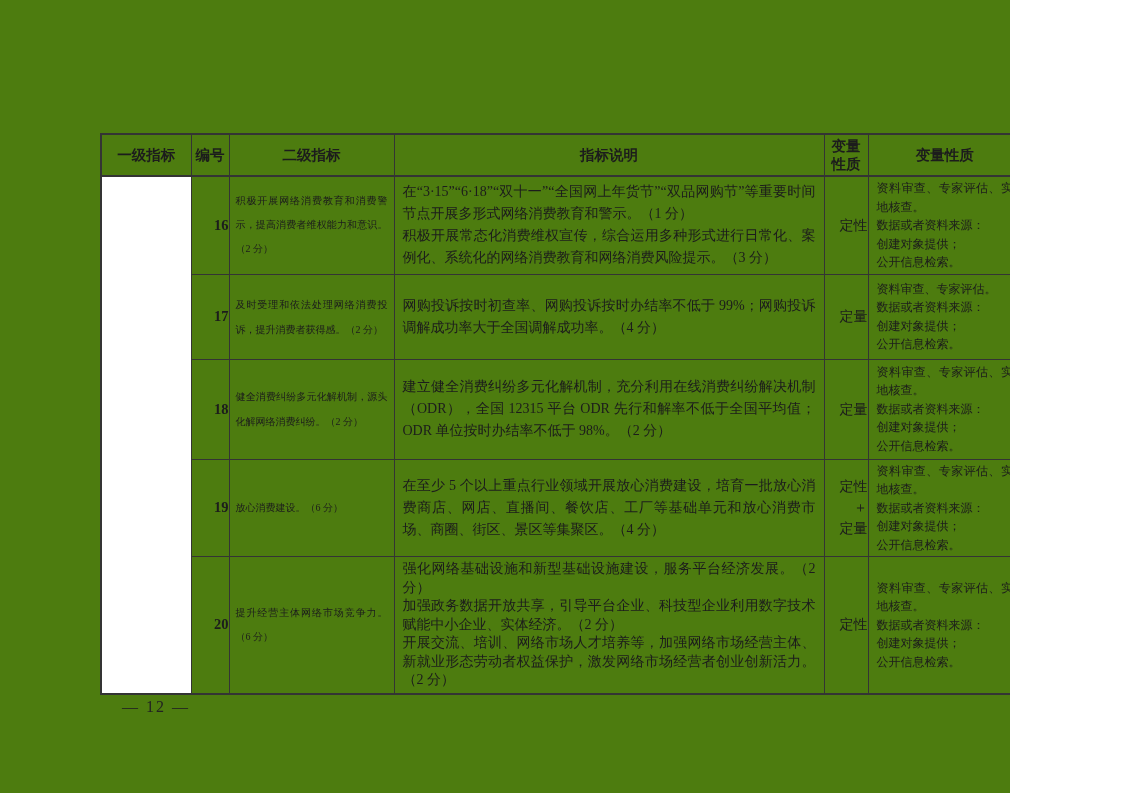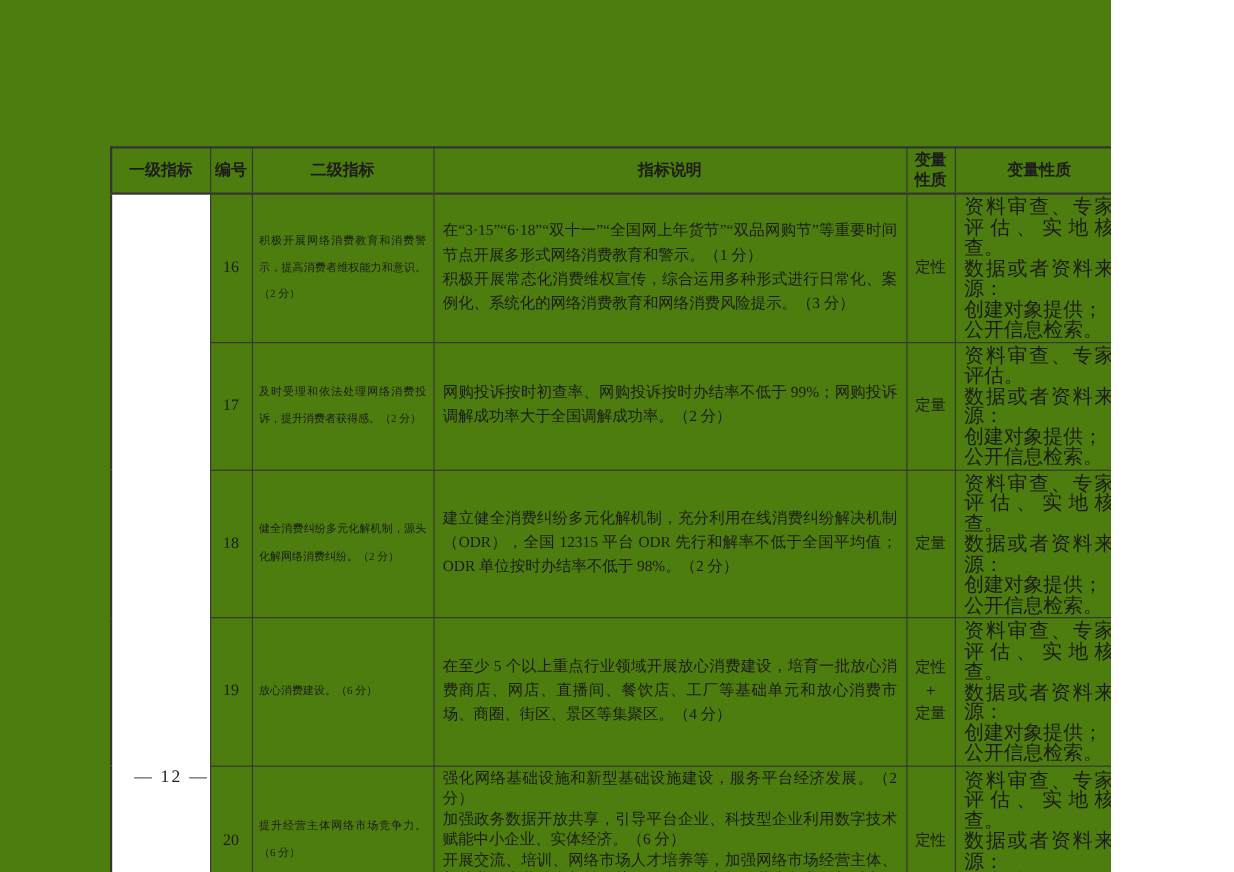--- a/index.html
+++ b/index.html
@@ -34,37 +34,37 @@
     border-bottom-width: 2px;
     padding: 2px 3px;
   }
   tr.r16 { height: 98px; }
   tr.r17 { height: 85px; }
   tr.r18 { height: 100px; }
   tr.r19 { height: 95px; }
   tr.r20 { height: 130px; }
 
   td.c-l1 { background: #fff; }
-  td.c-no { text-align: center; font-size: 14.5px; }
+  td.c-no { text-align: right; font-size: 14.5px; font-weight: bold; }
   td.c-ind {
     padding: 4px 6px;
     font-size: 10px; line-height: 24px;
     text-align: justify; text-justify: inter-character;
   }
   td.c-desc {
     padding: 3px 8px;
     font-size: 14px; line-height: 22px;
     text-align: justify; text-justify: inter-character; margin-left: 43px;
   }
   tr.r20 td.c-desc { line-height: 18.5px; }
   tr.r17 td.c-ind, tr.r18 td.c-ind { line-height: 25px; }
-  td.c-vt { text-align: center; font-size: 14px; line-height: 21px; margin-left: 32px; }
+  td.c-vt { text-align: right; font-size: 14px; line-height: 21px; margin-left: 32px; }
   td.c-ev {
     padding: 2px 8px;
-    font-size: 18px; line-height: 18.5px;
+    font-size: 12px; line-height: 18.5px;
     text-align: justify; text-justify: inter-character;
   }
   .indicator-table p, .indicator-table div { margin: 0; padding: 0; }
 
   .footer {
     position: absolute; left: 122px; top: 698px;
     font-size: 16px; letter-spacing: 2px; color: #222; text-align: right;
   }
 </style>
 </head>
@@ -114,21 +114,21 @@
           <div>创建对象提供；</div>
           <div>公开信息检索。</div>
         </td>
       </tr>
       <tr class="r17">
         <td class="c-no">17</td>
         <td class="c-ind">
             <p>及时受理和依法处理网络消费投诉，提升消费者获得感。（2 分）</p>
           </td>
         <td class="c-desc">
-          <p>网购投诉按时初查率、网购投诉按时办结率不低于 99%；网购投诉调解成功率大于全国调解成功率。（2 分）</p>
+          <p>网购投诉按时初查率、网购投诉按时办结率不低于 99%；网购投诉调解成功率大于全国调解成功率。（4 分）</p>
           <p></p>
           <p></p>
         </td>
         <td class="c-vt">
           <div>定量</div>
           <div></div>
           <div></div>
         </td>
         <td class="c-ev">
           <div>资料审查、专家评估。</div>
@@ -181,21 +181,21 @@
           <div>公开信息检索。</div>
         </td>
       </tr>
       <tr class="r20">
         <td class="c-no">20</td>
         <td class="c-ind">
             <p>提升经营主体网络市场竞争力。（6 分）</p>
           </td>
         <td class="c-desc">
           <p>强化网络基础设施和新型基础设施建设，服务平台经济发展。（2 分）</p>
-          <p>加强政务数据开放共享，引导平台企业、科技型企业利用数字技术赋能中小企业、实体经济。（6 分）</p>
+          <p>加强政务数据开放共享，引导平台企业、科技型企业利用数字技术赋能中小企业、实体经济。（2 分）</p>
           <p>开展交流、培训、网络市场人才培养等，加强网络市场经营主体、新就业形态劳动者权益保护，激发网络市场经营者创业创新活力。（2 分）</p>
         </td>
         <td class="c-vt">
           <div>定性</div>
           <div></div>
           <div></div>
         </td>
         <td class="c-ev">
           <div>资料审查、专家评估、实地核查。</div>
           <div>数据或者资料来源：</div>

